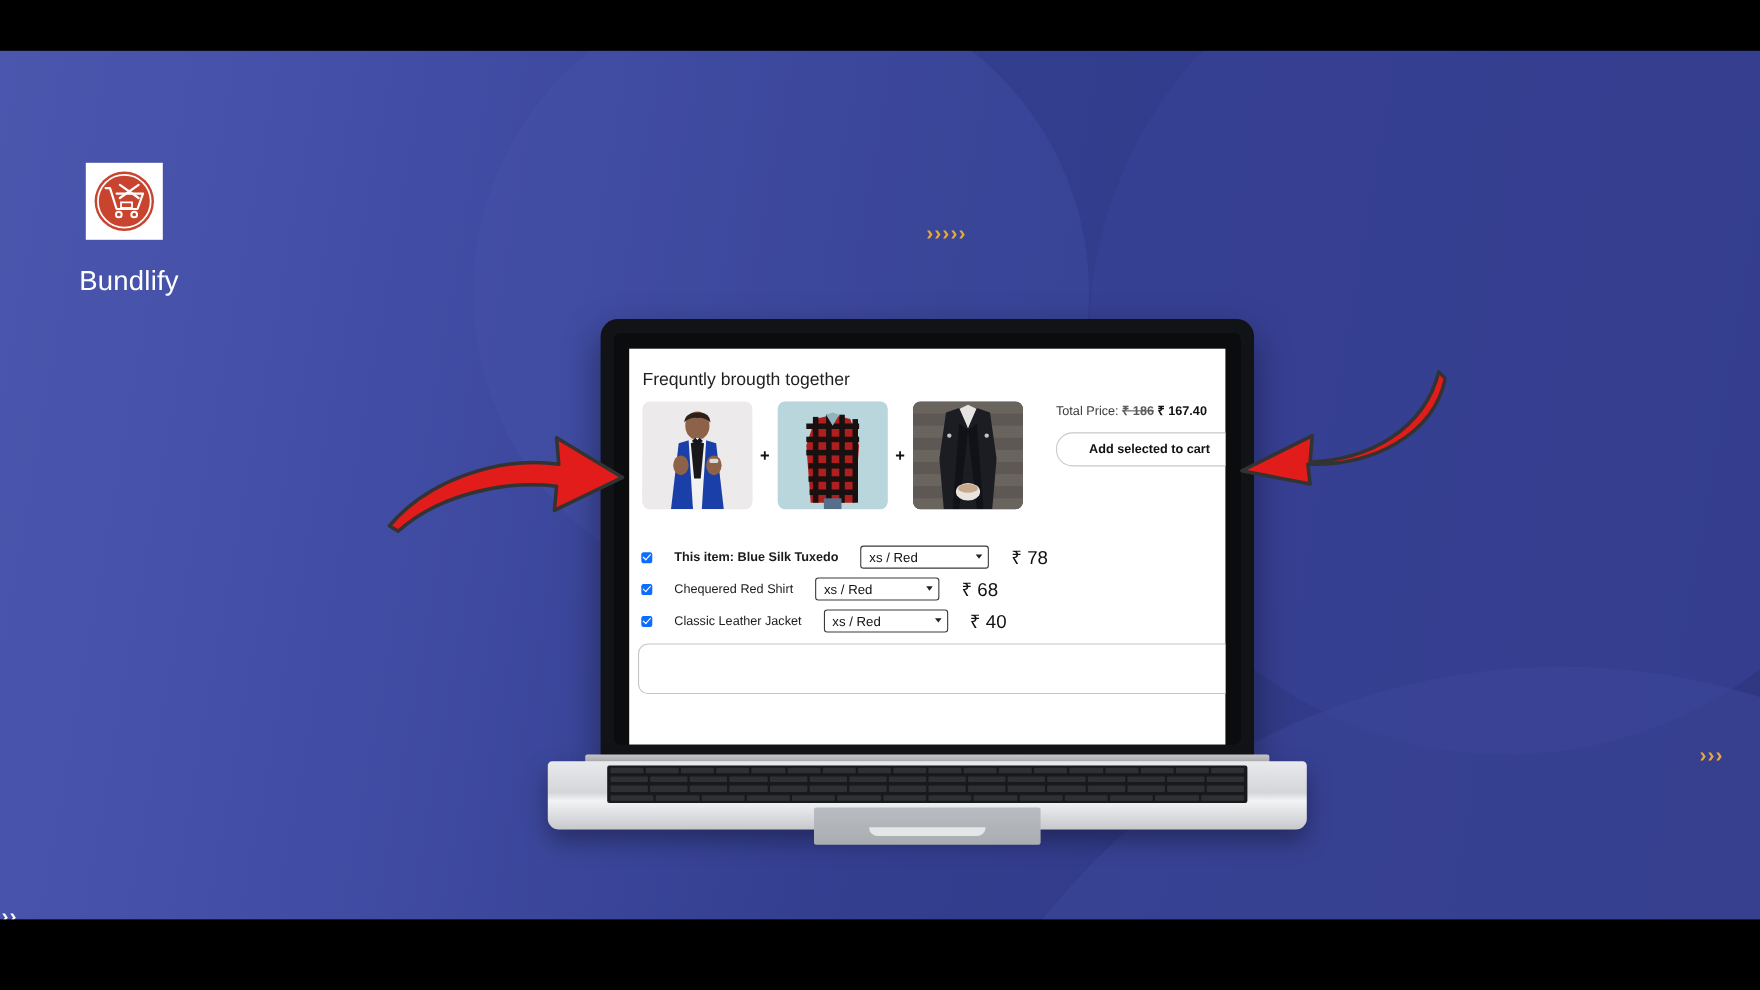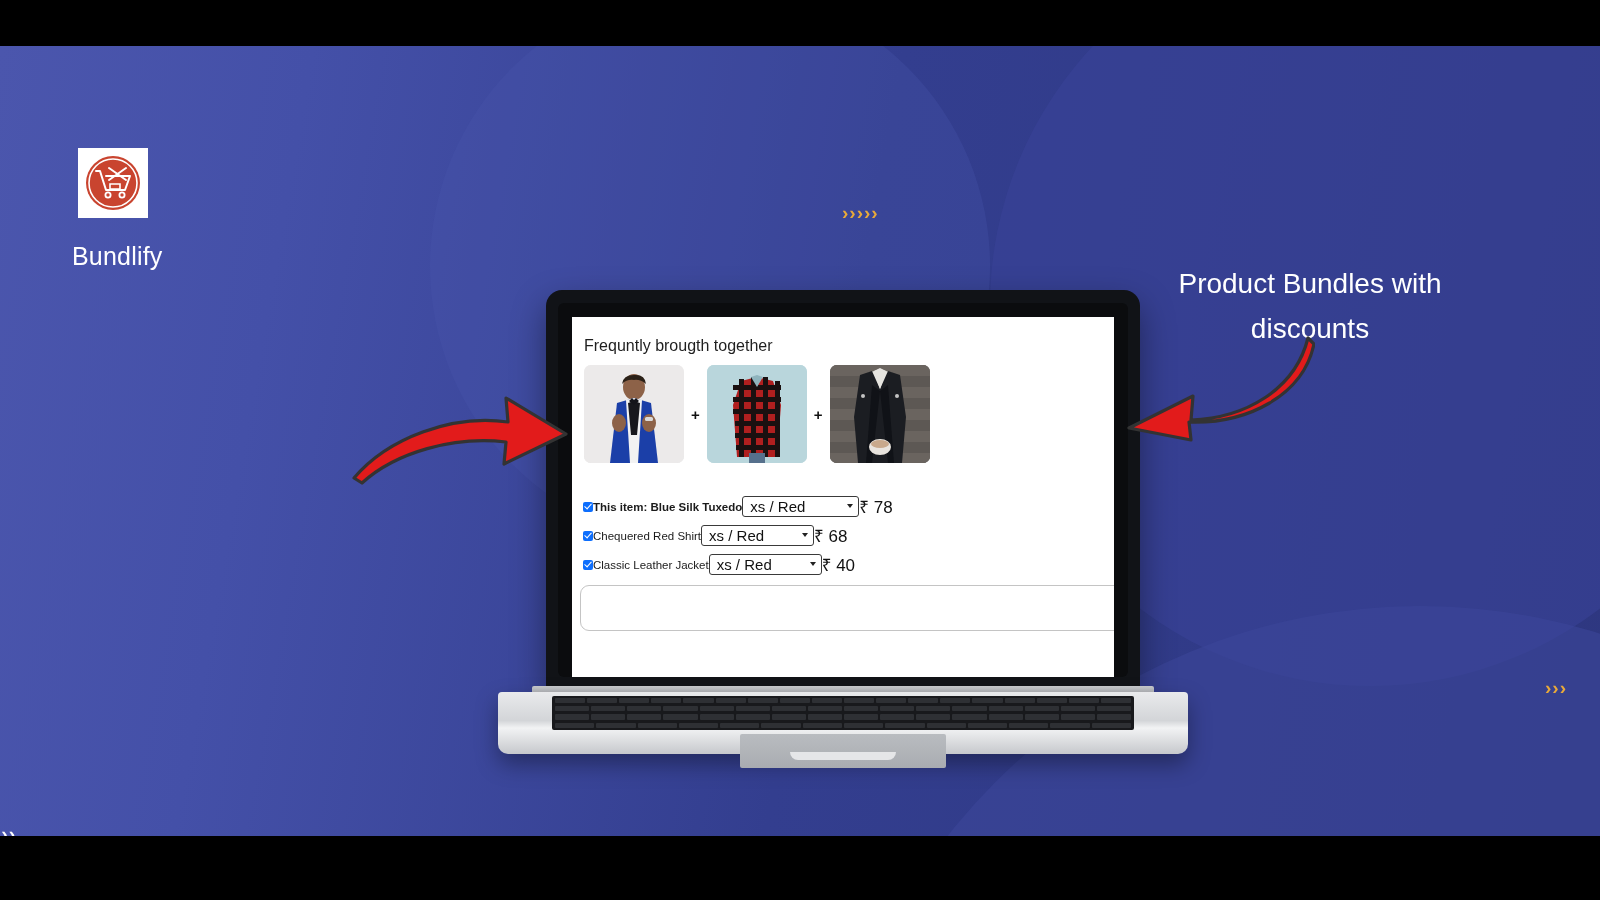--- a/index.html
+++ b/index.html
@@ -84,26 +84,26 @@
 
   .price-col{position:absolute;left:388px;top:48px;width:172px;}
   .totline{font-size:11.5px;color:#3b3b3b;white-space:nowrap;}
   .strike{text-decoration:line-through;color:#5b5b5b;font-weight:600;}
   .newprice{font-weight:bold;color:#111;}
   .addbtn{margin-top:13px;width:168px;height:29px;border:1px solid #c9c9c9;border-radius:15px;background:#fff;
           font-size:11.5px;font-weight:bold;color:#111;display:flex;align-items:center;justify-content:center;
           font-family:"Liberation Sans",sans-serif;cursor:pointer;}
 
   .checks{position:absolute;left:11px;top:178px;display:flex;flex-direction:column;gap:6px;}
-  .crow{display:flex;align-items:center;gap:0;font-size:11.5px;color:#1b1b1b;white-space:nowrap;}
+  .crow{display:flex;align-items:center;gap:20px;font-size:11.5px;color:#1b1b1b;white-space:nowrap;}
   .crow.first .lbl{font-weight:bold;}
   .cbox{width:10px;height:10px;background:#0d6efd;border-radius:2px;position:relative;flex:none;}
   .cbox:after{content:"";position:absolute;left:3px;top:.5px;width:3px;height:6px;border:solid #fff;
               border-width:0 1.6px 1.6px 0;transform:rotate(42deg);}
-  .sel{height:19px;border:1px solid #3a3a3a;border-radius:3px;background:#fff;font-size:15px;
+  .sel{height:19px;border:1px solid #3a3a3a;border-radius:3px;background:#fff;font-size:12px;
        color:#111;padding:0 16px 0 7px;display:flex;align-items:center;position:relative;
        font-family:"Liberation Sans",sans-serif;}
   .sel:after{content:"";position:absolute;right:5px;top:7px;border-left:3.2px solid transparent;
              border-right:3.2px solid transparent;border-top:4px solid #222;}
   .sel.w1{width:92px;} .sel.w2{width:88px;} .sel.w3{width:88px;}
   .rupee{font-size:17px;color:#111;white-space:nowrap;}
   .botpanel{position:absolute;left:8px;top:268px;width:560px;height:44px;border:1px solid #c4c4c4;
             border-radius:9px;background:#fff;}
 </style>
 </head>
@@ -213,20 +213,28 @@
                   <path d="M42 20 L50 26 L42 98 L36 98 Z" fill="#101217"></path>
                   <path d="M58 20 L50 26 L58 98 L64 98 Z" fill="#101217"></path>
                   <circle cx="33" cy="31" r="2" fill="#c3c3c3"></circle>
                   <circle cx="67" cy="31" r="2" fill="#c3c3c3"></circle>
                   <ellipse cx="50" cy="82" rx="11" ry="8" fill="#e9e4de"></ellipse>
                   <ellipse cx="50" cy="79" rx="9" ry="4" fill="#c9a98c"></ellipse>
                 </svg>
               </div>
             </div>
 
+            <div class="price-col">
+              <div class="totline">
+                <span>Total Price:</span>
+                <span class="strike">₹ 186</span>
+                <span class="newprice">₹ 167.40</span>
+              </div>
+              <div class="addbtn">Add selected to cart</div>
+            </div>
 
             <div class="checks">
               <div class="crow first">
                 <span class="cbox"></span>
                 <span class="lbl">This item: Blue Silk Tuxedo</span>
                 <span class="sel w1">xs / Red</span>
                 <span class="rupee">₹ 78</span>
               </div>
               <div class="crow">
                 <span class="cbox"></span>
@@ -321,21 +329,20 @@
             <i class="key"></i>
             <i class="key"></i>
             <i class="key"></i>
           </div>
         <div class="krow"></div>
       </div>
       <div class="trackpad"></div>
       <div class="notch"></div>
     </div>
 
-    <div class="ann-right">Product Bundles with discounts</div>
 
     <div class="arrow arrow-left">
       <svg width="225" height="95" viewBox="0 0 225 95">
         <path d="M6 88 C40 48 104 24 160 32 L158 8 L218 44 L156 74 L158 52 C106 46 48 62 14 93 Z" fill="#e21b1b" stroke="#333" stroke-width="3.2" stroke-linejoin="round"></path>
       </svg>
     </div>
 
     <div class="arrow arrow-right">
       <svg width="220" height="110" viewBox="0 0 220 110">
         <path d="M213 4 C200 56 150 84 96 86 L98 62 L34 94 L96 106 L94 88 C152 90 208 62 219 10 Z" fill="#e21b1b" stroke="#333" stroke-width="3.2" stroke-linejoin="round"></path>

